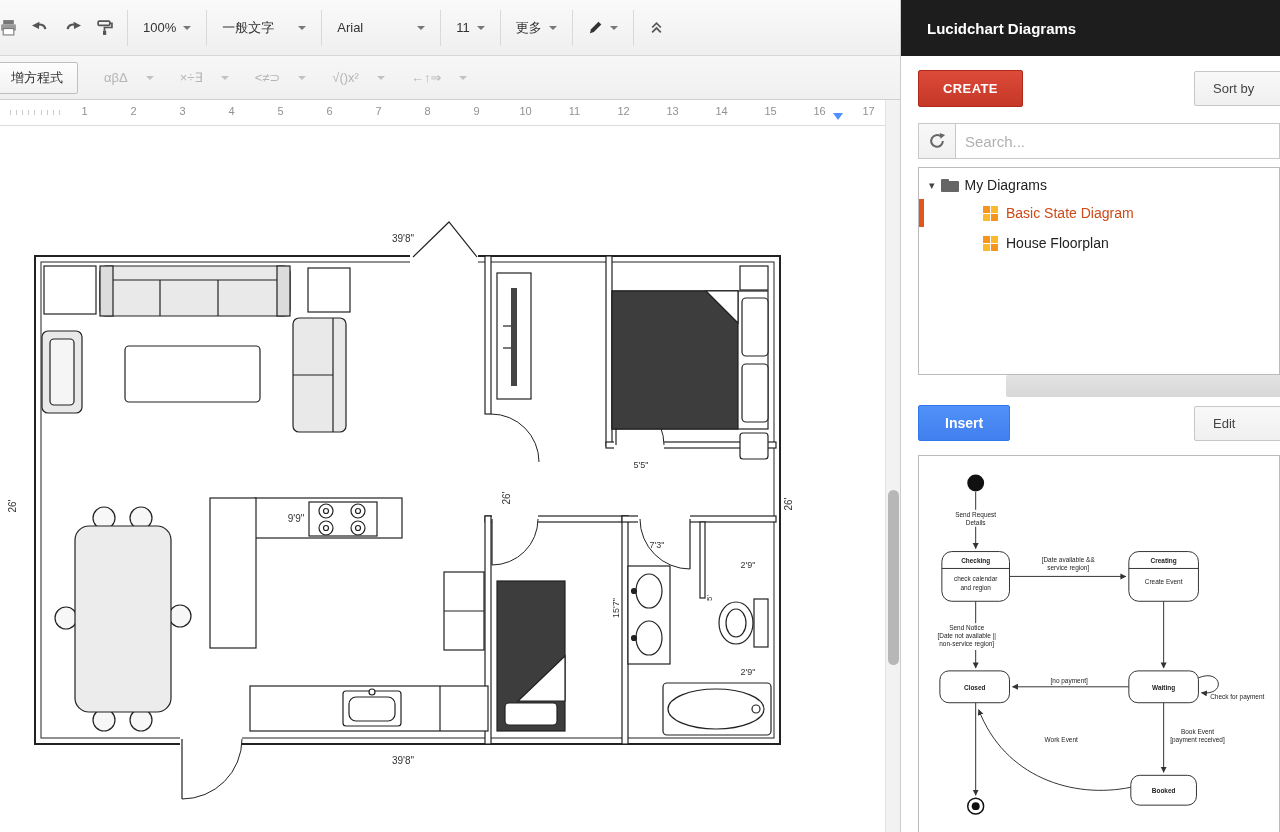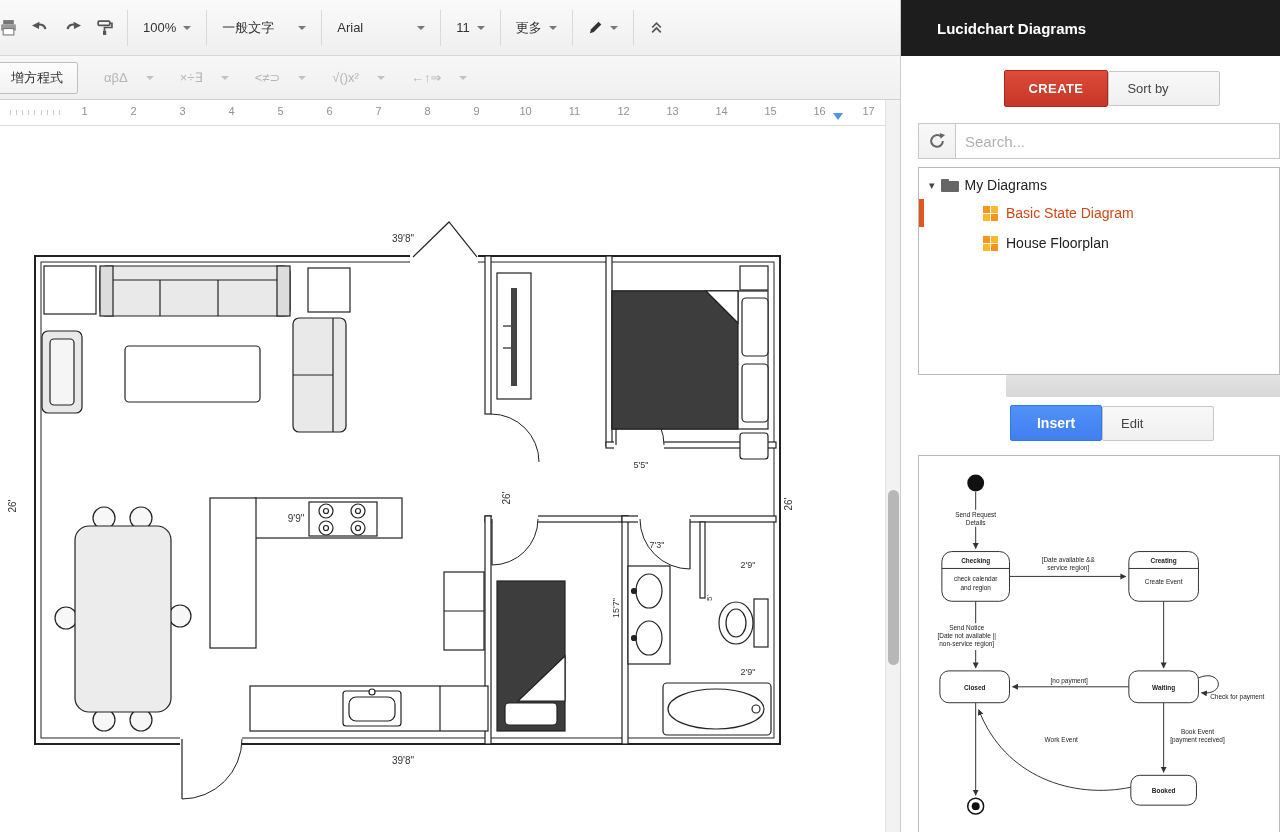--- a/index.html
+++ b/index.html
@@ -46,23 +46,23 @@
   
   .vscroll { position:absolute; left:885px; top:100px; width:15px; height:732px; background:#f2f2f2;
              border-left:1px solid #e3e3e3; }
   .vthumb { position:absolute; left:2px; top:390px; width:11px; height:175px; background:#b7b7b7;
             border-radius:6px; }
 
   
   .sidebar { position:absolute; left:900px; top:0; width:380px; height:832px; background:#fff;
              border-left:1px solid #ccc; }
   .sb-header { height:56px; background:#1d1d1d; color:#fff; display:flex; align-items:center;
-               padding-left:36px; font-size:15px; font-weight:bold; }
+               padding-left:26px; font-size:15px; font-weight:bold; }
   .sb-body { padding:14px 0 0 17px; }
-  .sb-row { display:flex; justify-content:center; align-items:center; }
+  .sb-row { display:flex; justify-content:space-between; align-items:center; }
   .btn-red { background:linear-gradient(#dd4b39,#c53727); color:#fff; font-weight:bold; font-size:13px;
              border:1px solid #b0281a; border-radius:2px; padding:0 24px; height:37px;
              letter-spacing:0.4px; cursor:pointer; font-family:"Liberation Sans",sans-serif; }
   .btn-blue { background:linear-gradient(#5191f8,#4180ee); border:1px solid #3079ed; color:#fff;
               font-weight:bold; font-size:14px; height:36px; padding:0 26px; border-radius:2px;
               cursor:pointer; font-family:"Liberation Sans",sans-serif; }
   .btn-gray { background:linear-gradient(#f8f8f8,#f0f0f0); border:1px solid #c6c6c6; color:#444;
               font-size:13px; height:35px; border-radius:2px; cursor:pointer; width:112px;
               margin-right:-26px; text-align:left; padding-left:18px;
               font-family:"Liberation Sans",sans-serif; }

